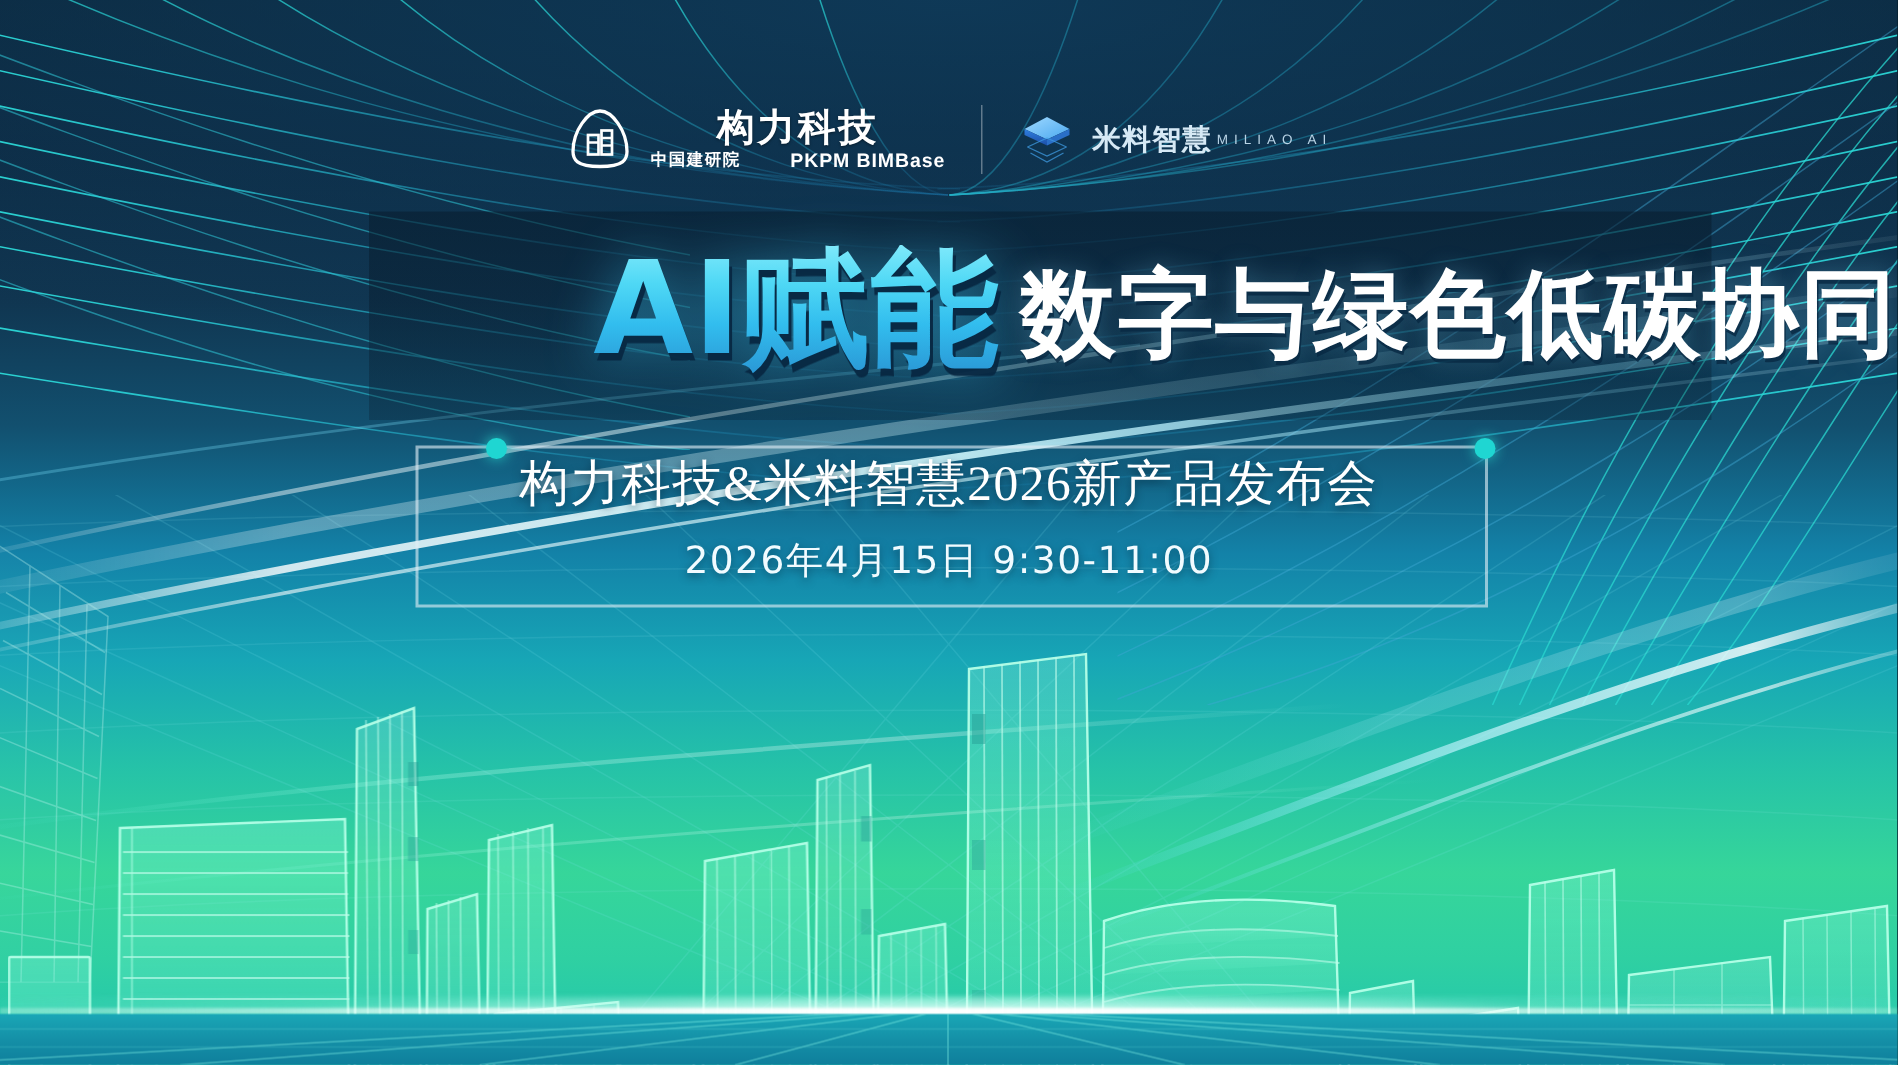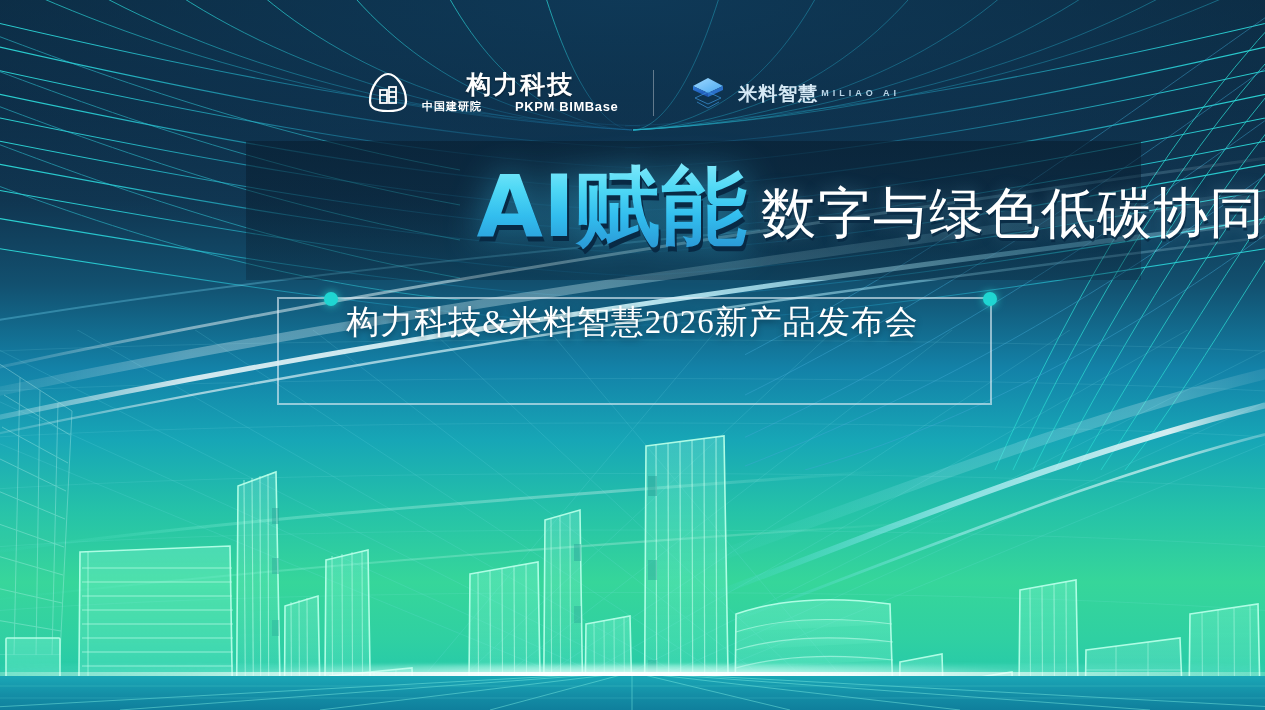--- a/index.html
+++ b/index.html
@@ -72,59 +72,59 @@
   
   .title-panel{
     position:absolute;left:246px;top:141px;width:895px;height:139px;
     background:linear-gradient(180deg,rgba(8,30,48,.62),rgba(8,30,48,.30));
     pointer-events:none;
   }
 
   
   .logos{
     position:absolute;left:0;top:70px;width:100%;
-    display:flex;align-items:center;justify-content:center;gap:15px;
+    display:flex;align-items:center;justify-content:center;gap:4px;
   }
   .logo-block{display:flex;align-items:center;gap:11px;}
   .logo-mark-pkpm{width:46px;height:44px;flex:0 0 auto;}
   .logo-texts{display:flex;flex-direction:column;align-items:center;gap:2px;}
   .logo-cn{
     color:#ffffff;font-size:25px;font-weight:700;letter-spacing:2px;line-height:1;
     font-family:"DejaVu Sans","Liberation Sans",sans-serif;
     text-shadow:0 1px 2px rgba(0,0,0,.45);white-space:nowrap;
   }
   .logo-sub-row{display:flex;align-items:center;gap:9px;}
   .logo-cn-small{color:#ffffff;font-size:11px;font-weight:700;letter-spacing:1px;white-space:nowrap;
     font-family:"DejaVu Sans","Liberation Sans",sans-serif;}
   .logo-en{color:#ffffff;font-size:13px;font-weight:700;letter-spacing:.6px;white-space:nowrap;padding-left:24px;}
   .logo-divider{width:1px;height:46px;background:rgba(255,255,255,.35);margin:0 20px;}
   .logo-mark-miliao{width:38px;height:38px;flex:0 0 auto;}
   .ml-texts{display:flex;flex-direction:row;align-items:center;gap:3px;}
   .ml-cn{color:#d6e9f5;font-size:19px;font-weight:700;letter-spacing:1px;line-height:1;
     font-family:"DejaVu Sans","Liberation Sans",sans-serif;white-space:nowrap;}
-  .ml-en{color:#b9d4e6;font-size:9px;font-weight:700;letter-spacing:4px;white-space:nowrap;}
+  .ml-en{color:#b9d4e6;font-size:9px;font-weight:400;letter-spacing:4px;white-space:nowrap;}
 
   
   .headline{
     position:absolute;left:0;top:163px;width:100%;
     display:flex;align-items:baseline;justify-content:flex-end;gap:0;
     white-space:nowrap;
   }
   .hl-cyan{
     font-size:86px;font-weight:900;line-height:1;
     font-family:"DejaVu Sans","Liberation Sans",sans-serif;
     letter-spacing:0px;
     background:linear-gradient(180deg,#7fe9fb 0%,#4fd8f5 30%,#32bdee 62%,#2a98d6 100%);
     -webkit-background-clip:text;background-clip:text;color:transparent;
     -webkit-text-fill-color:transparent;
     filter:drop-shadow(2px 5px 0 rgba(8,40,66,.95)) drop-shadow(0 0 18px rgba(60,200,245,.45));
     padding-right:14px;
   }
   .hl-white{
-    font-size:55px;font-weight:400;line-height:1;color:#ffffff;
+    font-size:64px;font-weight:700;line-height:1;color:#ffffff;
     font-family:"DejaVu Sans","Liberation Sans",sans-serif;
     letter-spacing:1px;
     text-shadow:1px 3px 0 rgba(8,40,66,.8),0 0 16px rgba(120,210,245,.35);
     position:relative;top:-4px;
   }
 
   
   .frame{
     position:absolute;left:277px;top:297px;width:715px;height:108px;
     border:2px solid rgba(225,238,245,.62);
@@ -604,14 +604,15 @@
     <span class="hl-cyan">AI赋能</span>
     <span class="hl-white">数字与绿色低碳协同</span>
   </div>
 
   <div class="frame">
     <div class="dot l"></div>
     <div class="dot r"></div>
   </div>
 
   <div class="subtitle">构力科技&amp;米料智慧2026新产品发布会</div>
+  <div class="datetime">2026年4月15日   9:30-11:00</div>
 
 </div>
 
 </body></html>

